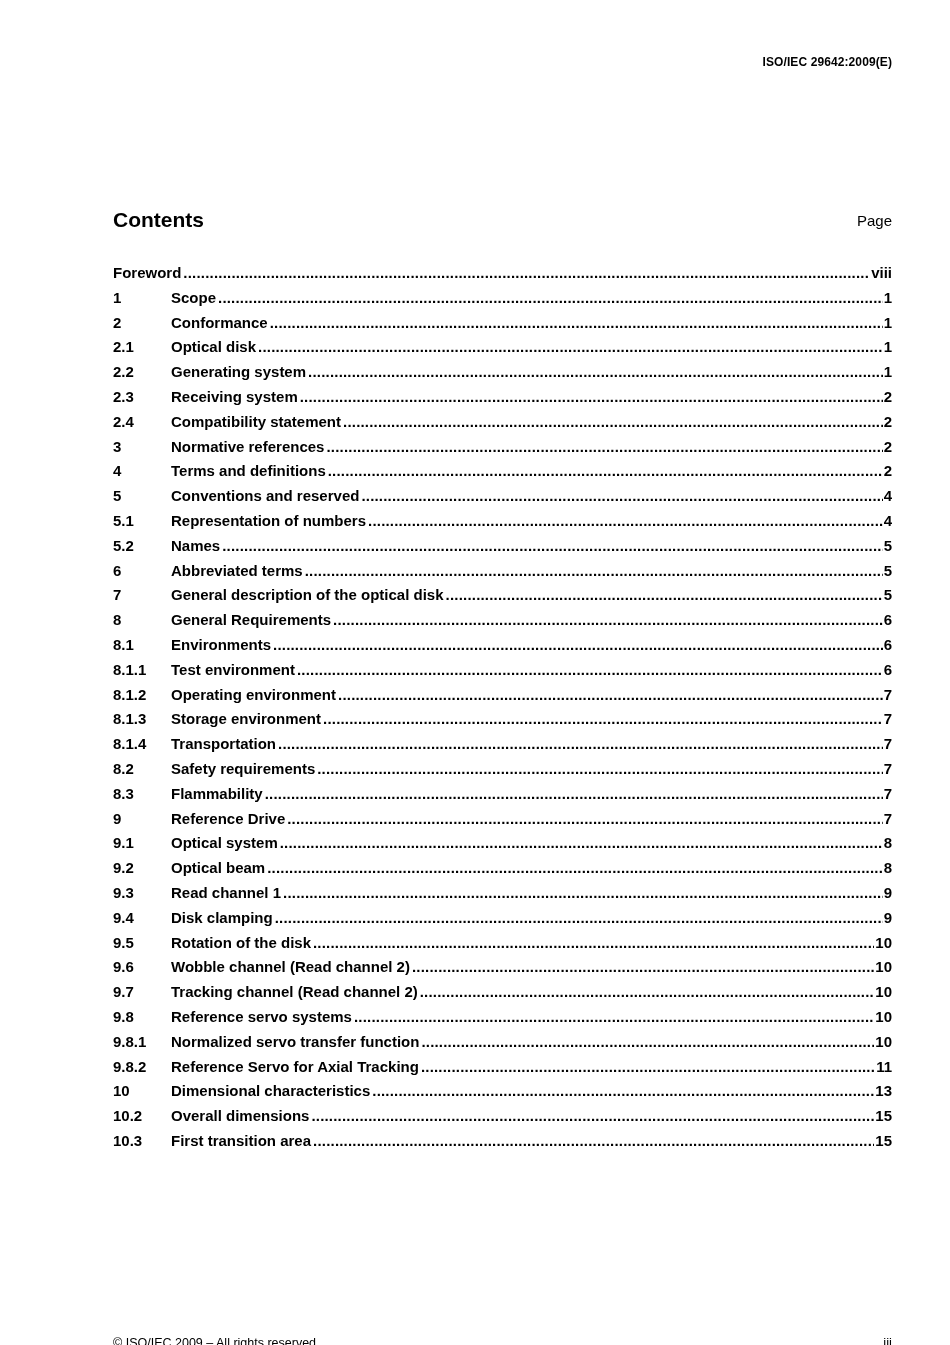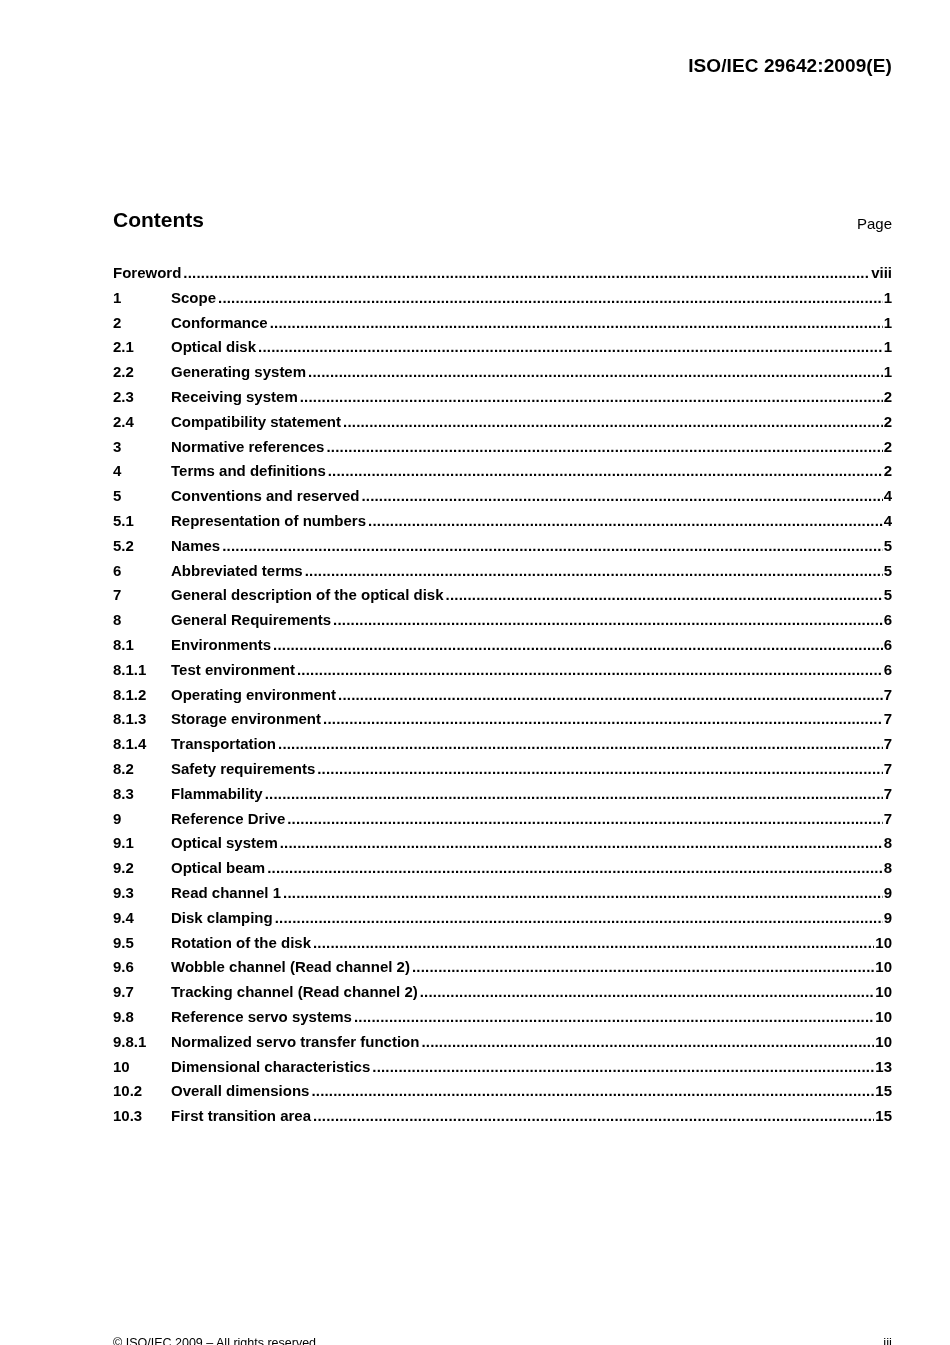--- a/index.html
+++ b/index.html
@@ -12,32 +12,32 @@
       height: 1345px;
       position: relative;
       overflow: hidden;
       font-family: "Liberation Sans", sans-serif;
       color: #000000;
     }
     .doc-id {
       position: absolute;
       top: 55px;
       right: 58px;
-      font-size: 19px;
+      font-size: 12px;
       font-weight: bold;
       letter-spacing: 0.1px;
     }
     .contents-header {
       position: absolute;
       top: 208px;
       left: 113px;
       width: 779px;
       display: flex;
       justify-content: space-between;
-      align-items: flex-end;
+      align-items: center;
     }
     .contents-title {
       font-size: 21px;
       font-weight: bold;
     }
     .page-col-label {
       font-size: 15px;
     }
     .toc {
       position: absolute;
@@ -293,20 +293,26 @@
       <span class="toc-leader"></span>
       <span class="toc-page">10</span>
     </li>
     <li class="toc-row">
       <span class="toc-num">9.8.1</span>
       <span class="toc-title">Normalized servo transfer function</span>
       <span class="toc-leader"></span>
       <span class="toc-page">10</span>
     </li>
     <li class="toc-row">
+      <span class="toc-num">9.8.2</span>
+      <span class="toc-title">Reference Servo for Axial Tracking</span>
+      <span class="toc-leader"></span>
+      <span class="toc-page">11</span>
+    </li>
+    <li class="toc-row">
       <span class="toc-num">10</span>
       <span class="toc-title">Dimensional characteristics</span>
       <span class="toc-leader"></span>
       <span class="toc-page">13</span>
     </li>
     <li class="toc-row">
       <span class="toc-num">10.2</span>
       <span class="toc-title">Overall dimensions</span>
       <span class="toc-leader"></span>
       <span class="toc-page">15</span>

